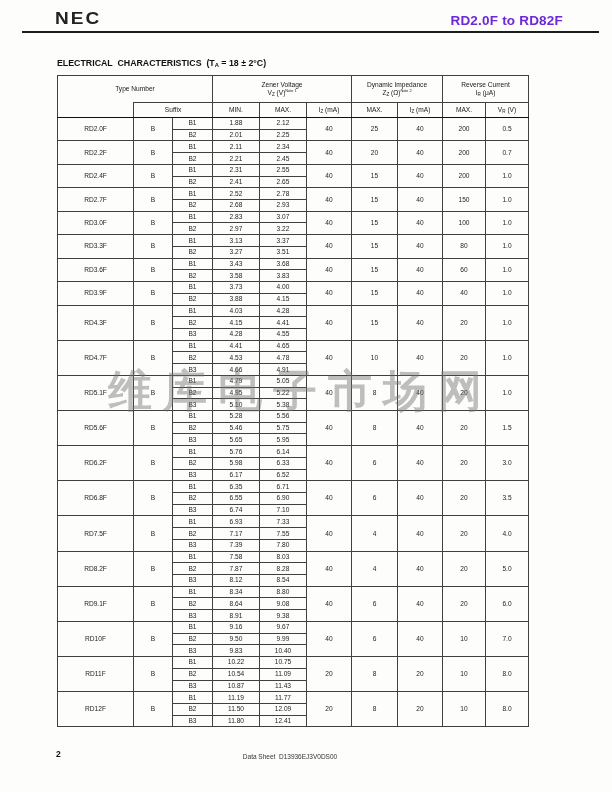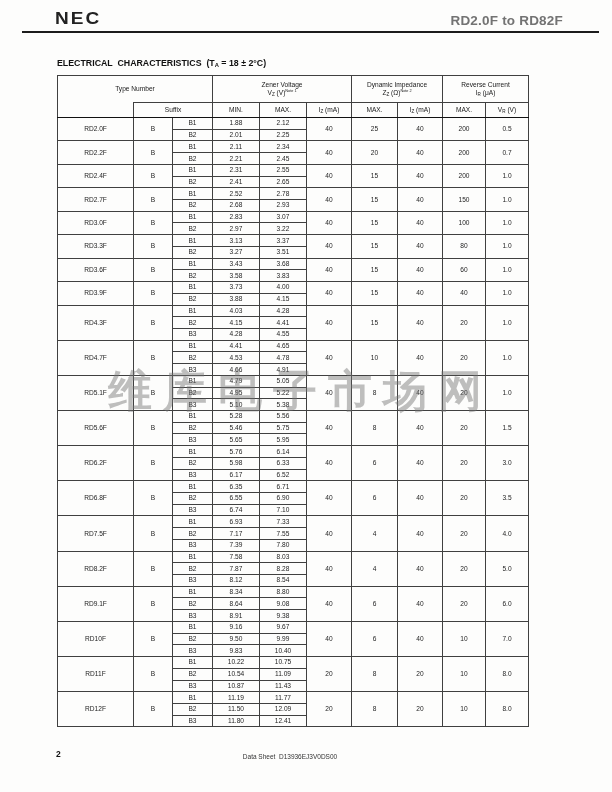--- a/index.html
+++ b/index.html
@@ -1,19 +1,19 @@
 <!DOCTYPE html>
 <html><head>
 <meta charset="utf-8">
 <style>
   html,body{margin:0;padding:0}
   body{width:612px;height:792px;background:#fdfdfc;font-family:"Liberation Sans",sans-serif;color:#1a1a1a;position:relative;overflow:hidden}
 
   .brand{position:absolute;left:55px;top:10px;font-size:19px;font-weight:900;letter-spacing:2px;transform:scaleY(.82);transform-origin:left top;color:#222}
-  .doc-title{position:absolute;right:49px;top:13px;font-size:13.5px;font-weight:bold;letter-spacing:.2px;color:#737373}
+  .doc-title{position:absolute;right:49px;top:13px;font-size:13.5px;font-weight:bold;letter-spacing:.2px;color:#6d28d9}
   .header-rule{position:absolute;left:22px;top:31px;width:577px;height:2px;background:#1c1c1c}
 
   .section-title{position:absolute;left:57px;top:58px;font-size:8.8px;font-weight:bold;color:#111;white-space:pre}
   .section-title sub{font-size:5.8px;vertical-align:-1px}
 
   .spec-wrap{position:absolute;left:57px;top:75px}
   table.spec{border-collapse:collapse;table-layout:fixed;width:471px;border:1.8px solid #111;background:transparent}
   .spec th,.spec td{border:.8px solid #404040;padding:0;text-align:center;vertical-align:middle;font-weight:normal;font-size:6.6px;line-height:1.2;color:#242424;white-space:nowrap;overflow:hidden}
   .spec thead tr.hrow1{height:27px}
   .spec thead tr.hrow2{height:15px}

